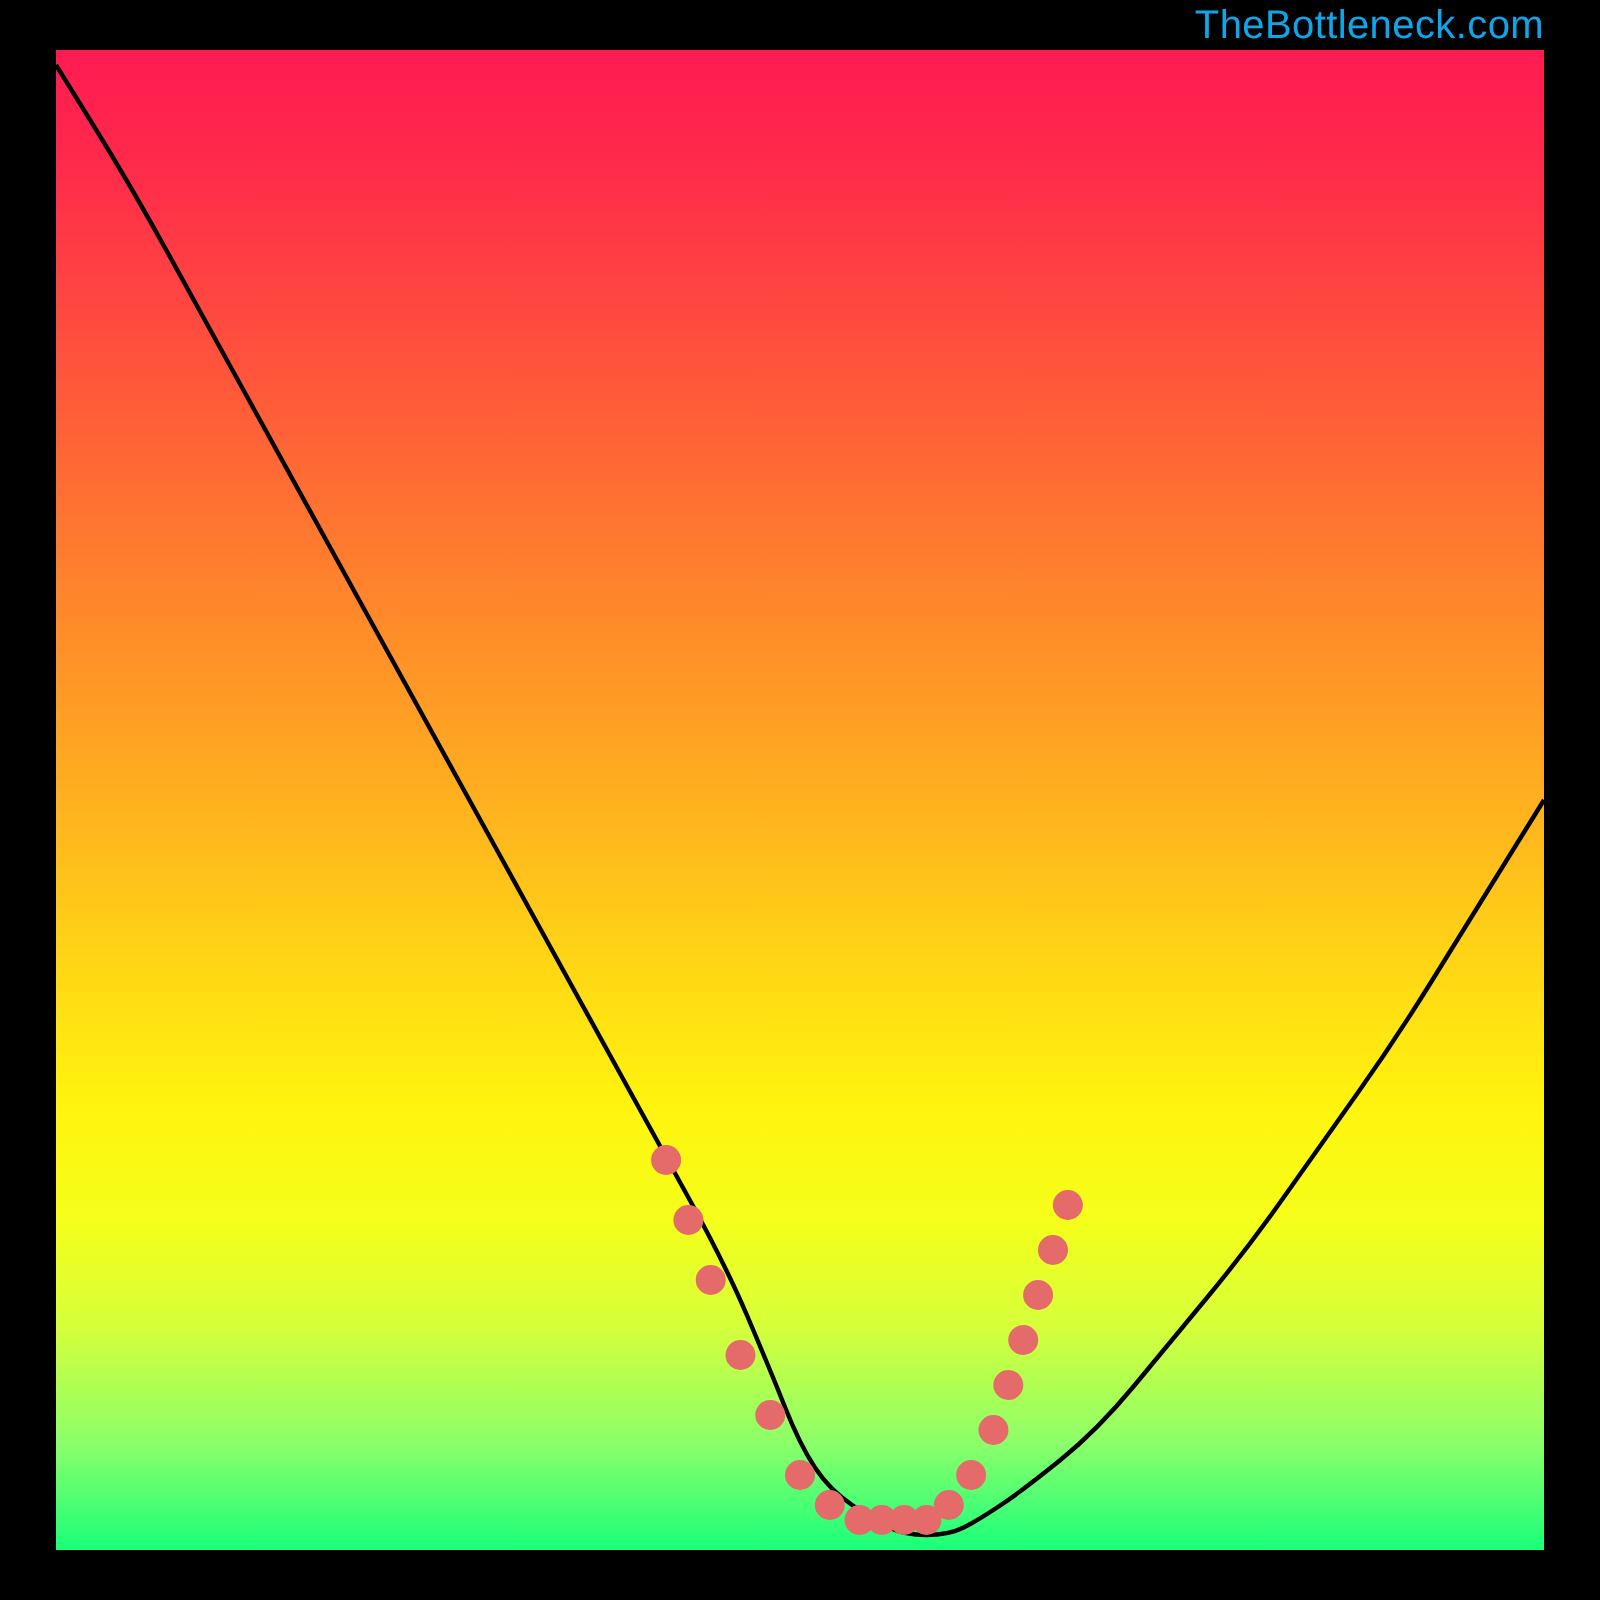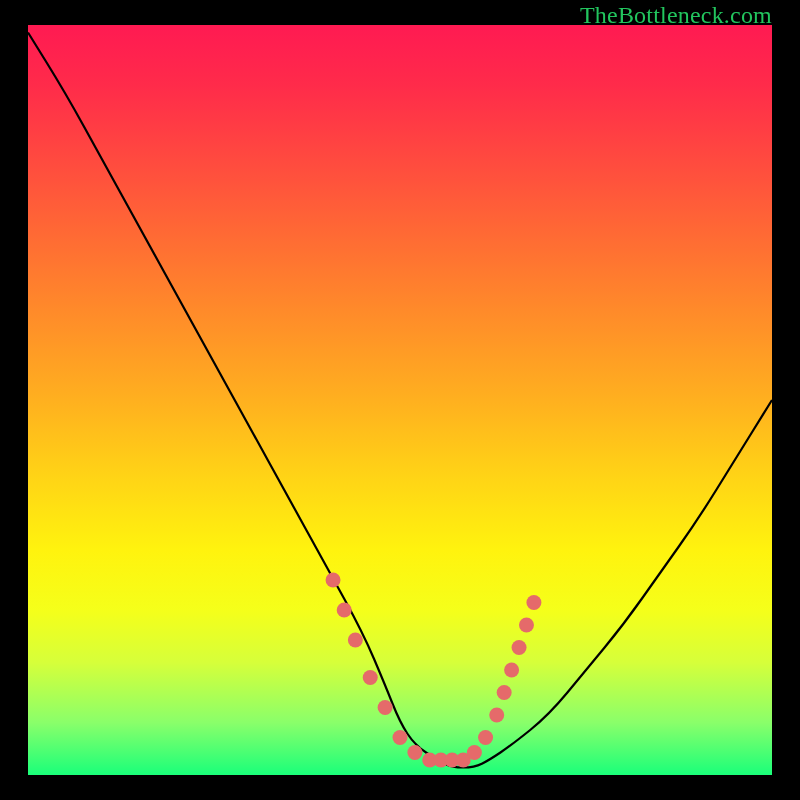--- a/index.html
+++ b/index.html
@@ -36,23 +36,23 @@
       #f5ff1a 78%,
       #d6ff3a 85%,
       #8aff6a 93%,
       #1aff7a 100%
     );
   }
   .watermark {
     position: absolute;
     top: 2px;
     right: 28px;
-    color: #22c55e;
-    font-family: Liberation Serif, serif;
-    font-size: 24px;
+    color: #0ea5e9;
+    font-family: Liberation Sans, sans-serif;
+    font-size: 20px;
     letter-spacing: 0.2px;
     z-index: 20;
   }
   svg.curve {
     position: absolute;
     left: 0;
     top: 0;
     width: 744px;
     height: 750px;
     z-index: 10;

